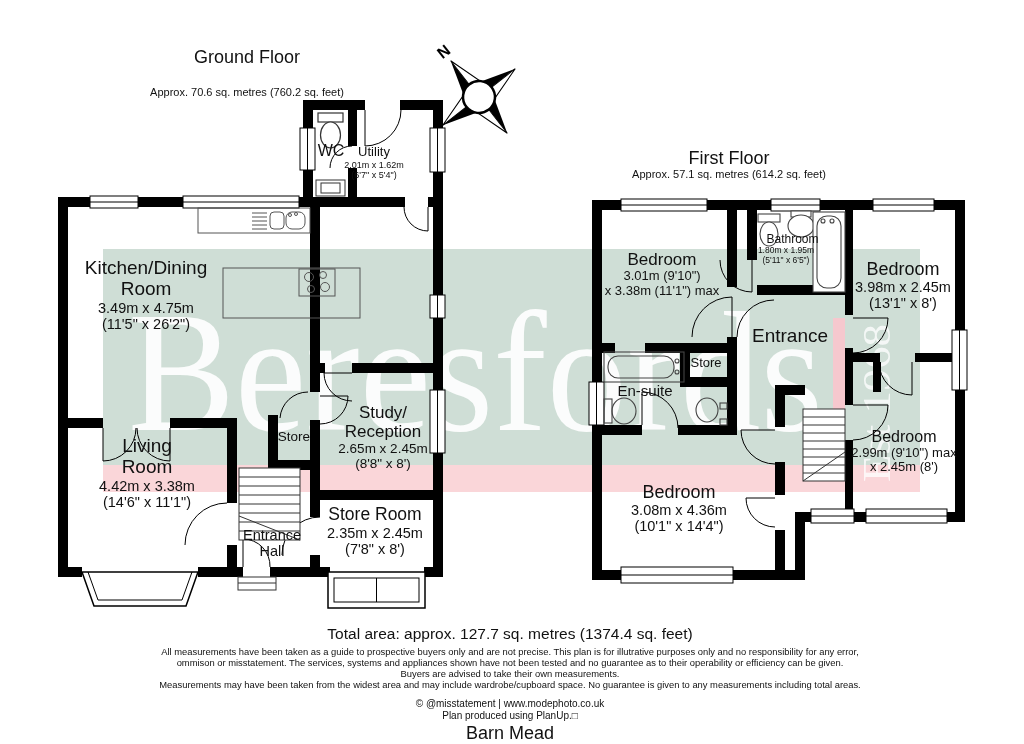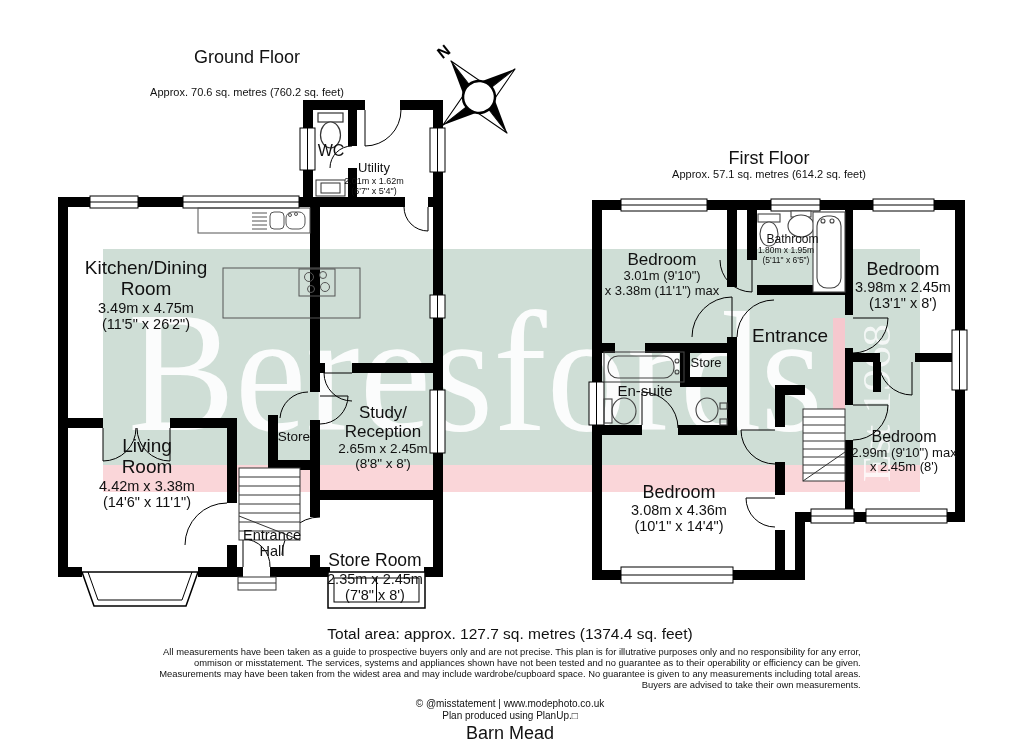--- a/index.html
+++ b/index.html
@@ -1,21 +1,21 @@
 <!DOCTYPE html>
 <html><head>
 <meta charset="utf-8">
 <style>
   html,body{margin:0;padding:0;background:#fff;}
   #page{position:relative;width:1024px;height:744px;background:#fff;overflow:hidden;
         font-family:"Liberation Sans",sans-serif;color:#111;}
   #plan-svg{position:absolute;left:0;top:0;z-index:0;}
   .lbl{position:absolute;transform:translateX(-50%);text-align:center;white-space:nowrap;z-index:2;line-height:1.12;}
   .b{font-weight:normal;}
-  .footer-block{position:absolute;left:510px;transform:translateX(-50%);text-align:right;white-space:nowrap;z-index:2;}
+  .footer-block{position:absolute;left:510px;transform:translateX(-50%);text-align:center;white-space:nowrap;z-index:2;}
 </style>
 </head>
 <body>
 
 <div id="page">
 
 <svg id="plan-svg" width="1024" height="744" viewBox="0 0 1024 744">
 
   <g>
     <rect x="103" y="249" width="817" height="216" fill="#cfded6"></rect>
@@ -286,29 +286,29 @@
         <path d="M-46 0 L0 0 L-11 -11 Z" fill="#fff" stroke="#000" stroke-width="1"></path>
     <circle cx="0" cy="0" r="16" fill="#fff" stroke="#000" stroke-width="2.5"></circle>
     <text x="0" y="-52" text-anchor="middle" font-size="16" font-weight="bold" fill="#000" font-family="Liberation Sans, sans-serif">N</text>
   </g>
 </svg>
 
   <div class="lbl" style="left:247px;top:47px;">
     <div class="b" style="font-size:18px;">Ground Floor</div>
     <div style="font-size:11px;margin-top:19px;">Approx. 70.6 sq. metres (760.2 sq. feet)</div>
   </div>
-  <div class="lbl" style="left:769px;top:148px;">
+  <div class="lbl" style="left:729px;top:148px;">
     <div class="b" style="font-size:18px;">First Floor</div>
     <div style="font-size:11px;">Approx. 57.1 sq. metres (614.2 sq. feet)</div>
   </div>
 
   <div class="lbl" style="left:331px;top:142px;">
     <div class="b" style="font-size:16px;">WC</div>
   </div>
-  <div class="lbl" style="left:374px;top:161px;">
+  <div class="lbl" style="left:374px;top:145px;">
     <div class="b" style="font-size:13px;">Utility</div>
     <div style="font-size:9px;">2.01m x 1.62m</div>
     <div style="font-size:9px;">(6'7" x 5'4")</div>
   </div>
   <div class="lbl" style="left:146px;top:257px;">
     <div class="b" style="font-size:19px;">Kitchen/Dining</div>
     <div class="b" style="font-size:19px;">Room</div>
     <div style="font-size:14.5px;">3.49m x 4.75m</div>
     <div style="font-size:14.5px;">(11'5" x 26'2")</div>
   </div>
@@ -324,21 +324,21 @@
   <div class="lbl" style="left:383px;top:403px;">
     <div class="b" style="font-size:17px;">Study/</div>
     <div class="b" style="font-size:17px;">Reception</div>
     <div style="font-size:13.5px;">2.65m x 2.45m</div>
     <div style="font-size:13.5px;">(8'8" x 8')</div>
   </div>
   <div class="lbl" style="left:272px;top:527px;">
     <div class="b" style="font-size:14.5px;">Entrance</div>
     <div class="b" style="font-size:14.5px;">Hall</div>
   </div>
-  <div class="lbl" style="left:375px;top:551px;">
+  <div class="lbl" style="left:375px;top:505px;">
     <div class="b" style="font-size:17.5px;">Store Room</div>
     <div style="font-size:14.5px;">2.35m x 2.45m</div>
     <div style="font-size:14.5px;">(7'8" x 8')</div>
   </div>
 
   <div class="lbl" style="left:662px;top:250px;">
     <div class="b" style="font-size:17px;">Bedroom</div>
     <div style="font-size:13px;">3.01m (9'10")</div>
     <div style="font-size:13px;">x 3.38m (11'1") max</div>
   </div>
@@ -369,20 +369,20 @@
   <div class="lbl" style="left:679px;top:482px;">
     <div class="b" style="font-size:18px;">Bedroom</div>
     <div style="font-size:14.5px;">3.08m x 4.36m</div>
     <div style="font-size:14.5px;">(10'1" x 14'4")</div>
   </div>
 
   <div class="footer-block" style="top:625px;font-size:15.5px;">Total area: approx. 127.7 sq. metres (1374.4 sq. feet)</div>
   <div class="footer-block" style="top:646px;font-size:9.4px;line-height:11px;">
     <div>All measurements have been taken as a guide to prospective buyers only and are not precise. This plan is for illutrative purposes only and no responsibility for any error,</div>
     <div>ommison or misstatement. The services, systems and appliances shown have not been tested and no guarantee as to their operability or efficiency can be given.</div>
+    <div>Buyers are advised to take their own measurements.</div>
     <div>Measurements may have been taken from the widest area and may include wardrobe/cupboard space. No guarantee is given to any measurements including total areas.</div>
-    <div>Buyers are advised to take their own measurements.</div>
   </div>
   <div class="footer-block" style="top:698px;font-size:10px;">© @misstatement | www.modephoto.co.uk</div>
   <div class="footer-block" style="top:710px;font-size:10px;">Plan produced using PlanUp.□</div>
   <div class="footer-block b" style="top:723px;font-size:18px;">Barn Mead</div>
 
 </div>
 
 </body></html>

